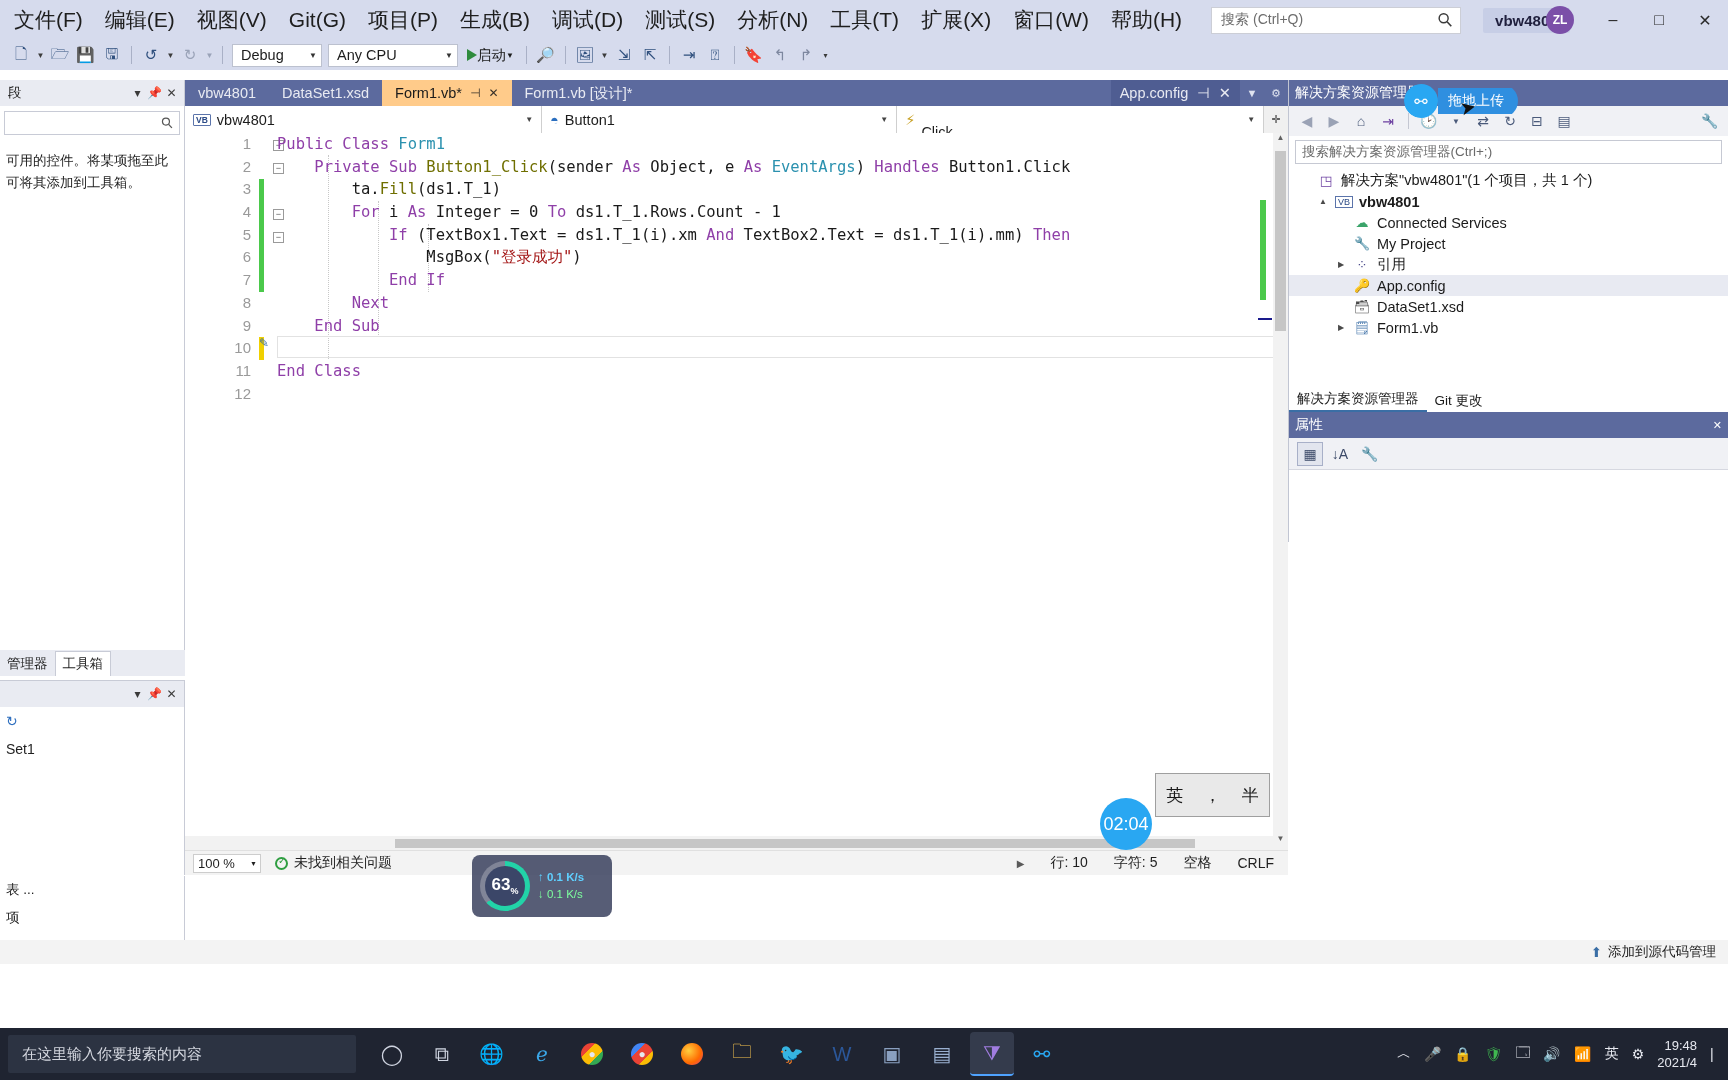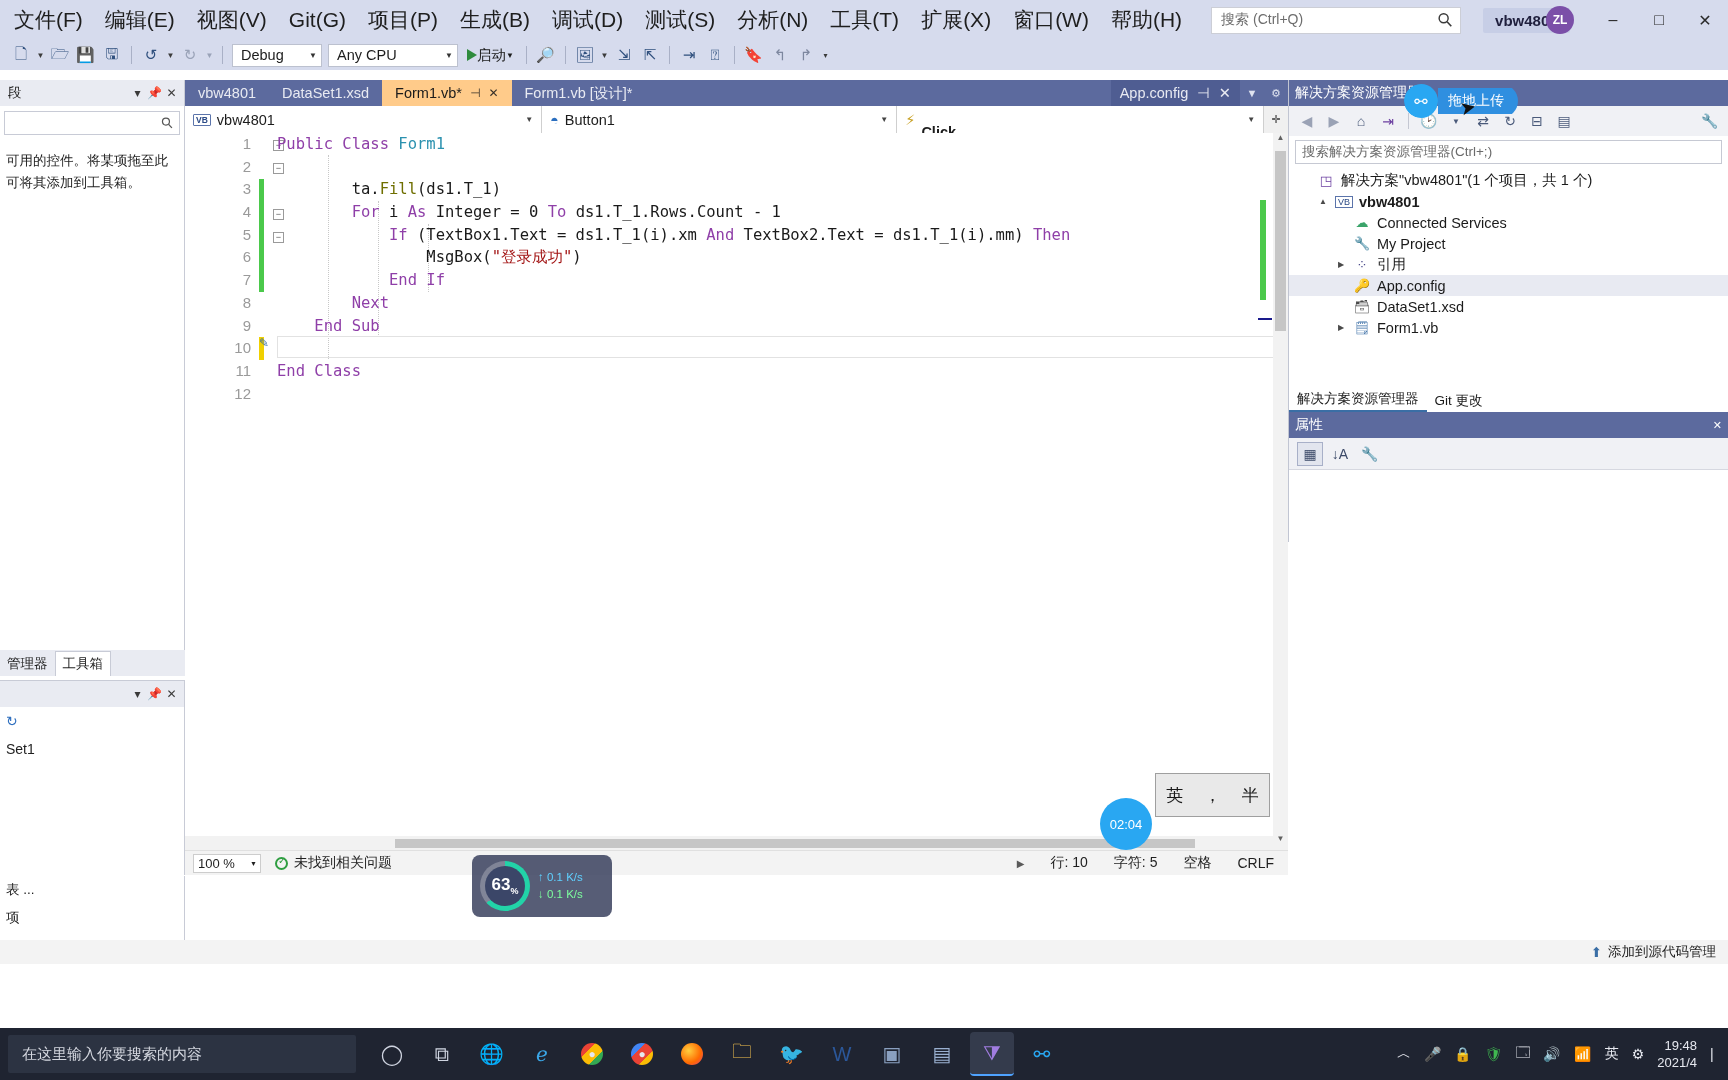--- a/index.html
+++ b/index.html
@@ -250,41 +250,41 @@
   .vsb-right { margin-left: auto; display: flex; align-items: center; gap: 6px; padding-right: 12px; }
 
   
   .ime-bar {
     position: absolute; left: 1155px; top: 773px; width: 115px; height: 44px;
     background: #e9e9e9; border: 1px solid #9f9f9f; display: flex;
     align-items: center; justify-content: space-around; font-size: 17px; color: #1a1a1a;
   }
   .clock-bubble {
     position: absolute; left: 1100px; top: 798px; width: 52px; height: 52px; border-radius: 50%;
-    background: #29a7f2; color: #ffffff; font-size: 13px;
+    background: #29a7f2; color: #ffffff; font-size: 18px;
     display: flex; align-items: center; justify-content: center;
   }
   .net-widget {
     position: absolute; left: 472px; top: 855px; width: 140px; height: 62px;
     background: rgba(40,48,80,0.78); border-radius: 8px; display: flex; align-items: center;
     padding-left: 8px; color: #ffffff;
   }
   .net-ring {
     width: 50px; height: 50px; border-radius: 50%;
     background: conic-gradient(#22d3a8 0 63%, rgba(255,255,255,0.25) 63% 100%);
     display: flex; align-items: center; justify-content: center; position: relative;
   }
   .net-ring:after {
     content: ""; position: absolute; width: 40px; height: 40px; border-radius: 50%;
     background: #3b4668;
   }
   .net-pct { position: relative; z-index: 2; font-size: 17px; font-weight: bold; }
   .net-pct sub { font-size: 9px; }
   .net-rows { margin-left: 8px; font-size: 11.5px; line-height: 17px; }
-  .net-rows .up { color: #5fd0ff; }
+  .net-rows .up { color: #5fd0ff; font-weight: bold; }
   .net-rows .dn { color: #7dff9f; }
 
   
   .taskbar {
     position: absolute; left: 0; bottom: 0; width: 1728px; height: 52px;
     background: #1f2431; display: flex; align-items: center;
   }
   .tb-search {
     margin-left: 8px; width: 348px; height: 38px; background: #2c3342; color: #d5d8e0;
     display: flex; align-items: center; padding-left: 14px; font-size: 15px; border-radius: 2px;
@@ -463,21 +463,21 @@
         <span>vbw4801</span>
         <span class="ncaret">▼</span>
       </div>
       <div class="navcombo" style="width:358px;">
         <span style="color:#2b6fbf;">◓</span>
         <span>Button1</span>
         <span class="ncaret">▼</span>
       </div>
       <div class="navcombo" style="width:370px;">
         <span style="color:#c9a227;">⚡</span>
-        <span style="font-weight:bold;margin-top:25px;">Click</span>
+        <span style="font-weight:normal;margin-top:25px;">Click</span>
         <span class="ncaret">▼</span>
       </div>
       <div style="flex:1"></div>
       <div class="tsr-btn" style="color:#333;">✛</div>
     </div>
 
     <div class="editor">
 
       <div class="chg-green" style="top:46px;  height:113px;"></div>
       <div class="chg-yellow" style="top:204px; height:23px;"></div>
@@ -489,21 +489,21 @@
       <div class="foldbox" style="left:88px; top:7px;">−</div>
       <div class="foldbox" style="left:88px; top:30px;">−</div>
       <div class="foldbox" style="left:88px; top:76px;">−</div>
       <div class="foldbox" style="left:88px; top:99px;">−</div>
 
       <div class="cur-line-box" style="top:203px;"></div>
       <div class="pencil" style="top:203px;">✎</div>
 
       <div class="code-area">
           <div class="cline"><span class="lnum">1</span><span class="ctext"><span class="kw">Public Class </span><span class="typ">Form1</span></span></div>
-          <div class="cline"><span class="lnum">2</span></div>
+          <div class="cline"><span class="lnum">2</span><span class="ctext"><span class="kw">    Private Sub </span><span class="fn">Button1_Click</span><span>(sender </span><span class="kw">As </span><span>Object, e </span><span class="kw">As </span><span class="typ">EventArgs</span><span>) </span><span class="kw">Handles </span><span>Button1.Click</span></span></div>
           <div class="cline"><span class="lnum">3</span><span class="ctext"><span>        ta.</span><span class="fn">Fill</span><span>(ds1.T_1)</span></span></div>
           <div class="cline"><span class="lnum">4</span><span class="ctext"><span class="kw">        For </span><span>i </span><span class="kw">As </span><span>Integer </span><span>= 0 </span><span class="kw">To </span><span>ds1.T_1.Rows.Count - 1</span></span></div>
           <div class="cline"><span class="lnum">5</span><span class="ctext"><span class="kw">            If </span><span>(TextBox1.Text = ds1.T_1(i).xm </span><span class="kw">And </span><span>TextBox2.Text = ds1.T_1(i).mm) </span><span class="kw">Then</span></span></div>
           <div class="cline"><span class="lnum">6</span><span class="ctext"><span>                MsgBox(</span><span class="str">"登录成功"</span><span>)</span></span></div>
           <div class="cline"><span class="lnum">7</span><span class="ctext"><span class="kw">            End If</span></span></div>
           <div class="cline"><span class="lnum">8</span><span class="ctext"><span class="kw">        Next</span></span></div>
           <div class="cline"><span class="lnum">9</span><span class="ctext"><span class="kw">    End Sub</span></span></div>
           <div class="cline"><span class="lnum">10</span><span class="ctext"><span></span></span></div>
           <div class="cline"><span class="lnum">11</span><span class="ctext"><span class="kw">End Class</span></span></div>
           <div class="cline"><span class="lnum">12</span><span class="ctext"><span></span></span></div>

